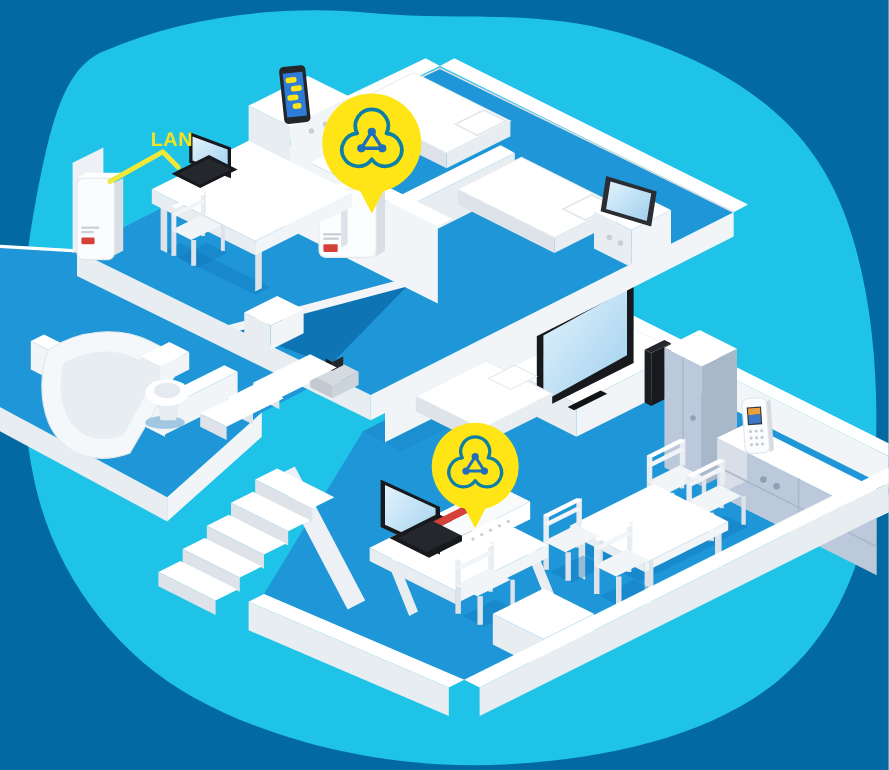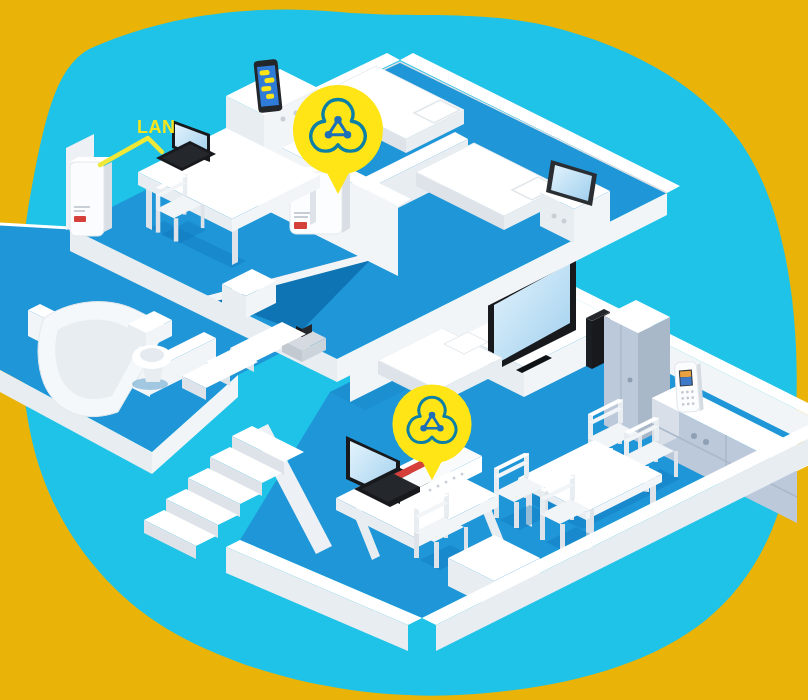--- a/index.html
+++ b/index.html
@@ -1,16 +1,16 @@
 <!DOCTYPE html>
 <html><head>
 <meta charset="utf-8">
 <style>
   html,body{margin:0;padding:0;background:#FFFFFF;}
-  .stage{width:808px;height:700px;position:relative;overflow:hidden;background:#eab308;
+  .stage{width:808px;height:700px;position:relative;overflow:hidden;background:#0369a1;
          font-family:"Liberation Sans", sans-serif;}
   svg{display:block;}
   .white{fill:#FFFFFF}
   .l1{fill:#F2F5F8}
   .l2{fill:#E8EDF1}
   .l3{fill:#DDE3E9}
   .g1{fill:#CBD3DB}
   .steel{fill:#BCC9DA}
   .steel2{fill:#A9B8C9}
   .dark{fill:#17191D}

